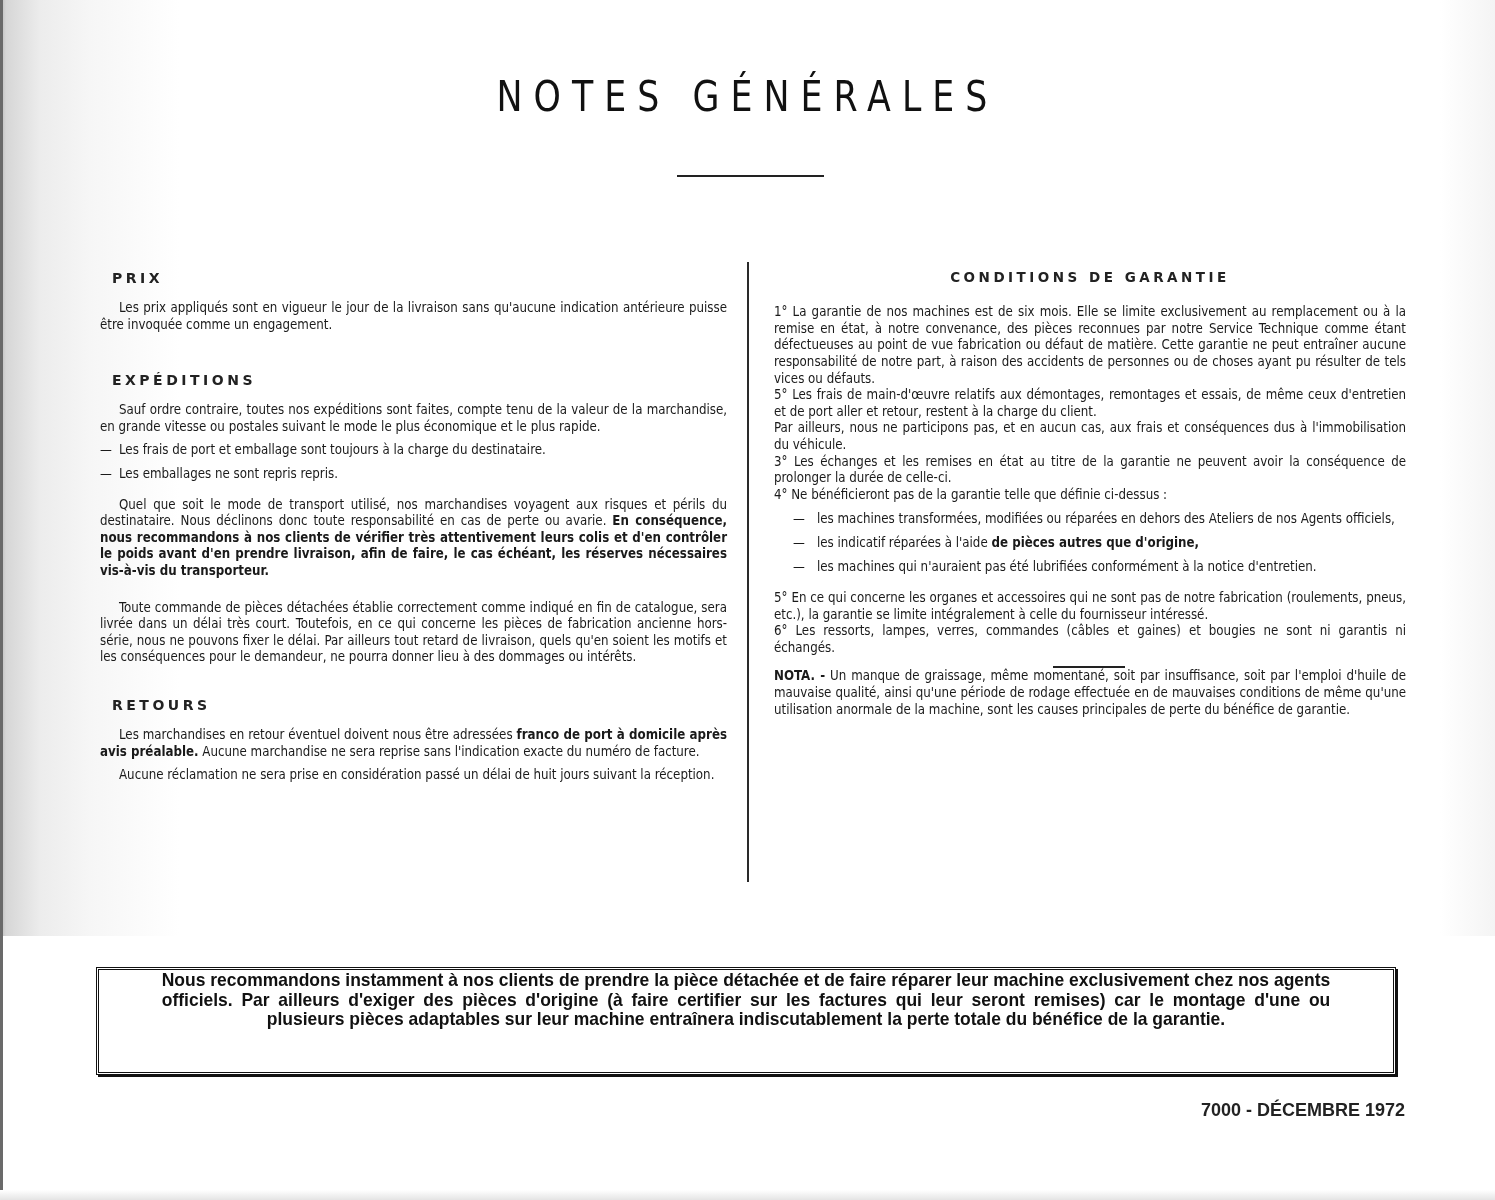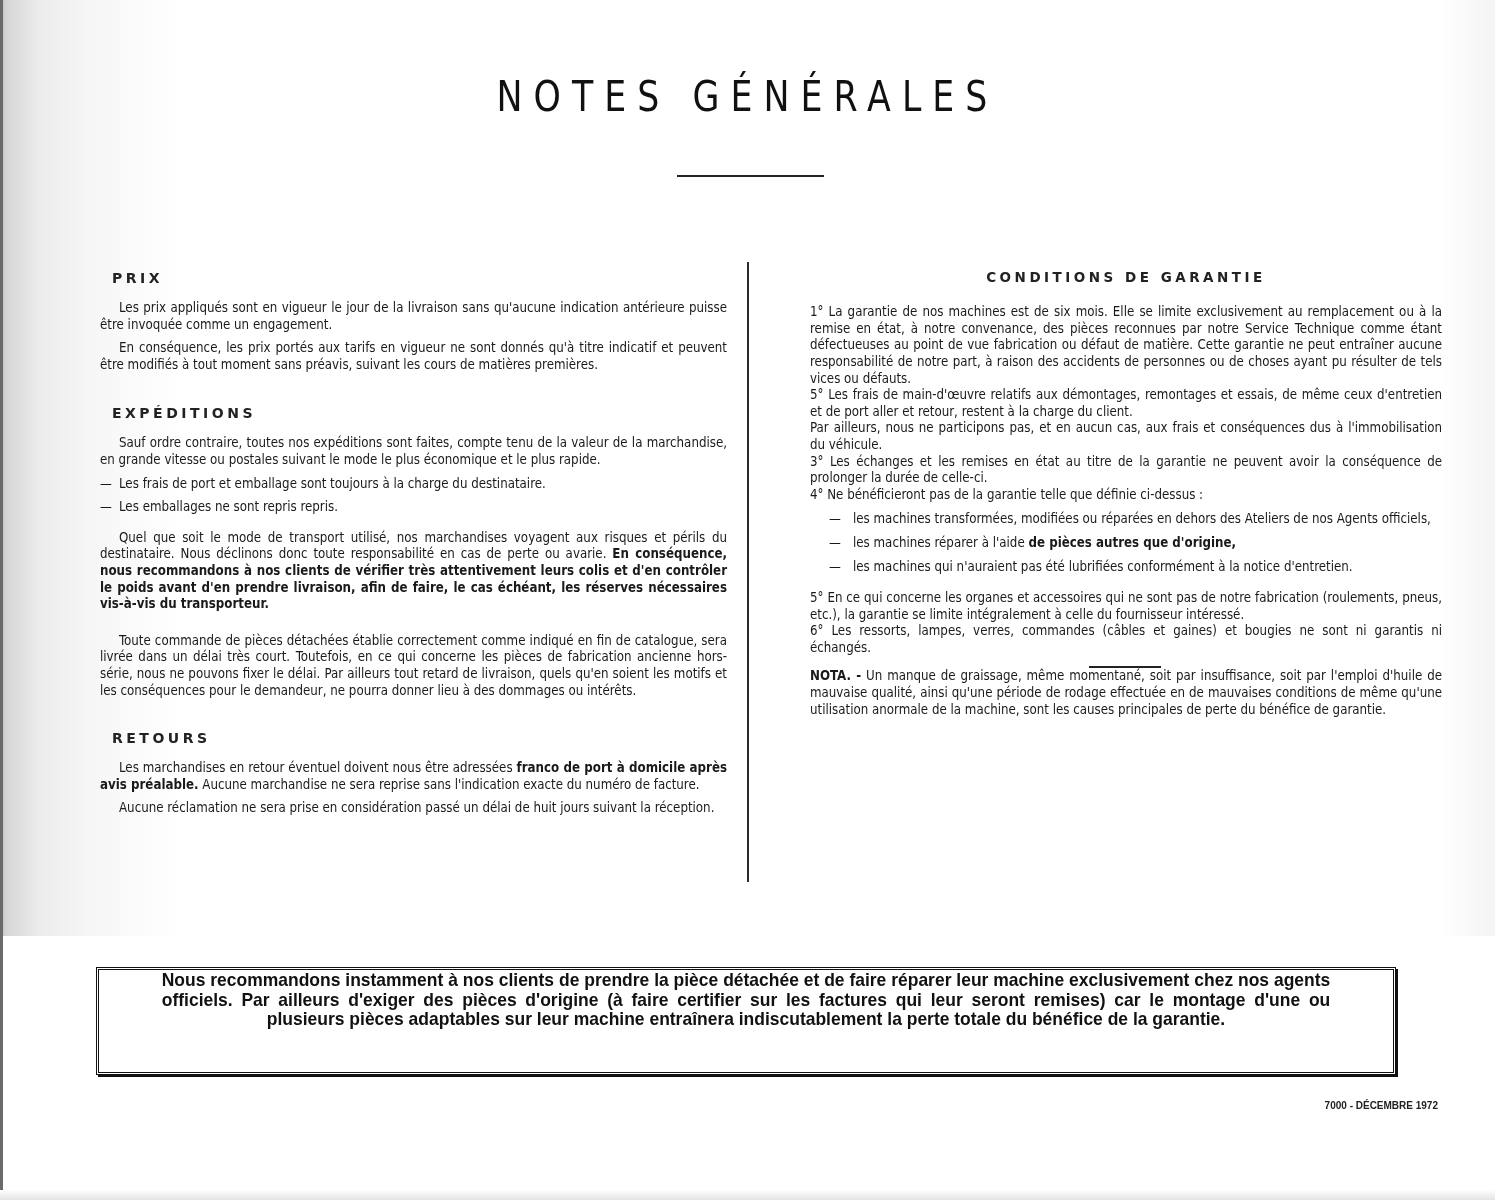--- a/index.html
+++ b/index.html
@@ -30,21 +30,21 @@
     .title-rule {
       position: absolute; left: 677px; top: 175px; width: 147px; height: 2px; background: #222;
     }
 
     .col {
       position: absolute; top: 258px;
       font-family: "DejaVu Sans Condensed", "DejaVu Sans", sans-serif;
       font-size: 13.2px; line-height: 16.6px; color: #1a1a1a;
     }
     .col-left { left: 100px; width: 627px; }
-    .col-right { left: 774px; width: 632px; margin-left: 36px; }
+    .col-right { left: 774px; width: 632px; }
     .col p { margin: 0; text-align: justify; }
     .col .indent { text-indent: 19px; }
     .heading {
       font-family: "DejaVu Sans", sans-serif; font-weight: bold;
       font-size: 14px; letter-spacing: 3.5px; color: #222; margin: 12px;
       height: 18px;
     }
     .gap-s { height: 7px; }
     .gap-m { height: 14px; }
     .dash-item { display: flex; }
@@ -74,39 +74,38 @@
       box-shadow: 2px 2px 0 #111;
       display: flex; align-items: flex-start; justify-content: center;
     }
     .notice-text {
       width: 1230px; text-align: justify; text-align-last: center;
       font-family: "Liberation Sans", sans-serif; font-weight: bold;
       font-size: 18.4px; line-height: 19.5px; color: #111;
       transform: scaleX(0.95);
     }
     .footer {
-      position: absolute; left: 1233px; width: 205px; top: 1100px; text-align: right;
-      font-family: "Liberation Sans", sans-serif; font-weight: bold; font-size: 10px; color: #222;
+      position: absolute; left: 1200px; width: 205px; top: 1100px; text-align: right;
+      font-family: "Liberation Sans", sans-serif; font-weight: bold; font-size: 18px; color: #222;
     }
   </style>
 </head>
 <body>
 
 <div class="page">
 
   <div class="title">NOTES GÉNÉRALES</div>
   <div class="title-rule"></div>
 
   <div class="col col-left">
 
     <section>
       <h2 class="heading">PRIX</h2>
       <p class="indent">Les prix appliqués sont en vigueur le jour de la livraison sans qu'aucune indication antérieure puisse être invoquée comme un engagement.</p>
       <div class="gap-s"></div>
-      <p class="indent">En conséquence, les prix portés aux tarifs en vigueur ne sont donnés qu'à titre indicatif et peuvent être modifiés à tout moment sans préavis, suivant les cours de matières premières.</p>
     </section>
 
     <div class="gap-m" style="height:20px"></div>
 
     <section>
       <h2 class="heading">EXPÉDITIONS</h2>
       <p class="indent">Sauf ordre contraire, toutes nos expéditions sont faites, compte tenu de la valeur de la marchandise, en grande vitesse ou postales suivant le mode le plus économique et le plus rapide.</p>
       <div class="gap-s"></div>
       <div class="dash-item">
         <span class="dash">—</span>
@@ -148,21 +147,21 @@
     <p class="num-para">3° Les échanges et les remises en état au titre de la garantie ne peuvent avoir la conséquence de prolonger la durée de celle-ci.</p>
 
     <p style="margin-bottom:8px">4° Ne bénéficieront pas de la garantie telle que définie ci-dessus :</p>
     <div class="sub-list">
       <div class="sub-item">
         <span class="dash">—</span>
         <span class="txt">les machines transformées, modifiées ou réparées en dehors des Ateliers de nos Agents officiels,</span>
       </div>
       <div class="sub-item">
         <span class="dash">—</span>
-        <span class="txt"><span>les machines réparer à l'aide </span><b>de pièces autres que d'origine,</b></span>
+        <span class="txt"><span>les indicatif réparées à l'aide </span><b>de pièces autres que d'origine,</b></span>
       </div>
       <div class="sub-item">
         <span class="dash">—</span>
         <span class="txt">les machines qui n'auraient pas été lubrifiées conformément à la notice d'entretien.</span>
       </div>
     </div>
     <div style="height:8px"></div>
 
     <p class="num-para">5° En ce qui concerne les organes et accessoires qui ne sont pas de notre fabrication (roulements, pneus, etc.), la garantie se limite intégralement à celle du fournisseur intéressé.</p>
     <p class="num-para">6° Les ressorts, lampes, verres, commandes (câbles et gaines) et bougies ne sont ni garantis ni échangés.</p>

